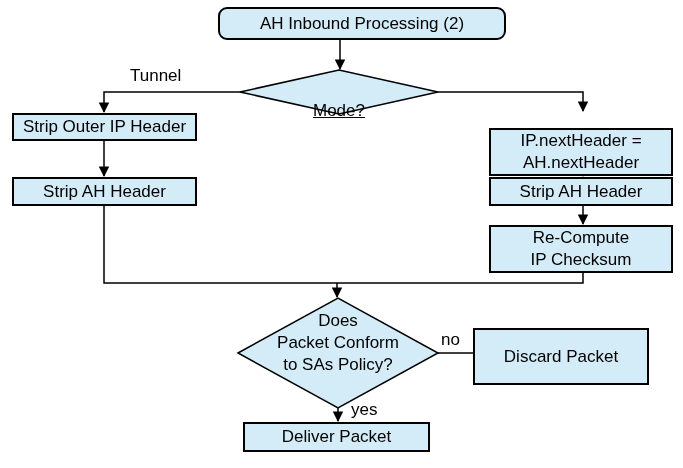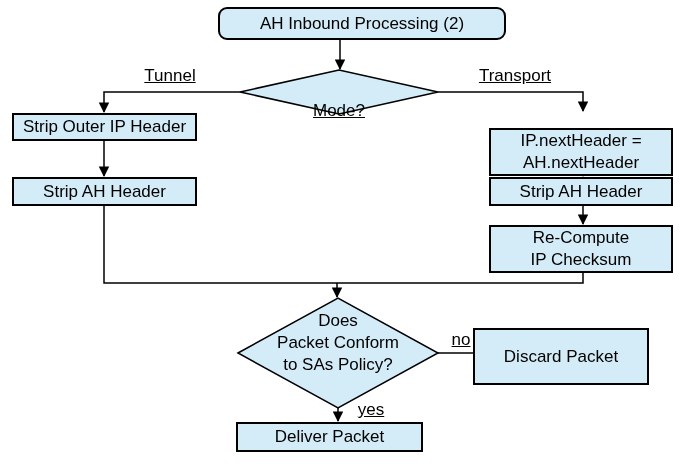--- a/index.html
+++ b/index.html
@@ -45,42 +45,41 @@
     align-items: center;
     justify-content: center;
     text-align: center;
     font-size: 17px;
     line-height: 22px;
     white-space: nowrap;
   }
   .node.rounded { border-radius: 9px; }
   .label {
     position: absolute;
-    text-align: center;
+    text-align: left;
     font-size: 17px;
     line-height: 20px;
     white-space: nowrap;
-    text-decoration: underline;
   }
   .diamond-text {
     position: absolute;
     text-align: center;
     font-size: 17px;
     line-height: 22px;
     white-space: nowrap;
   }
   
   #n-start   { left: 218px; top: 7px;   width: 288px; height: 33px; }
   #n-soih    { left: 12px;  top: 113px; width: 185px; height: 28px; }
   #n-sahl    { left: 12px;  top: 177px; width: 185px; height: 29px; }
   #n-ipnh    { left: 489px; top: 128px; width: 184px; height: 48px; }
   #n-sahr    { left: 489px; top: 177px; width: 184px; height: 29px; }
   #n-recs    { left: 489px; top: 225px; width: 184px; height: 48px; }
   #n-disc    { left: 473px; top: 328px; width: 176px; height: 57px; }
-  #n-delv    { left: 236px; top: 422px; width: 187px; height: 30px; }
+  #n-delv    { left: 243px; top: 422px; width: 187px; height: 30px; }
   #t-mode    { left: 279px; top: 100px;  width: 120px; text-decoration: underline; }
   #t-policy  { left: 238px; top: 310px; width: 200px; }
   #l-tunnel    { left: 130px; top: 66px;  width: 80px;  }
   #l-transport { left: 465px; top: 66px;  width: 100px; }
   #l-no        { left: 441px; top: 330px; width: 40px;  }
   #l-yes       { left: 351px; top: 400px; width: 40px;  }
 </style>
 </head>
 <body>
 
@@ -110,21 +109,20 @@
 
   <div id="n-start" class="node rounded">
     <span>AH Inbound Processing (2)</span>
   </div>
 
   <div id="t-mode" class="diamond-text">
     <span>Mode?</span>
   </div>
 
   <div class="label" id="l-tunnel">Tunnel</div>
-  <div class="label" id="l-transport">Transport</div>
 
   <div id="n-soih" class="node">
     <span>Strip Outer IP Header</span>
   </div>
 
   <div id="n-sahl" class="node">
     <span>Strip AH Header</span>
   </div>
 
   <div id="n-ipnh" class="node">

